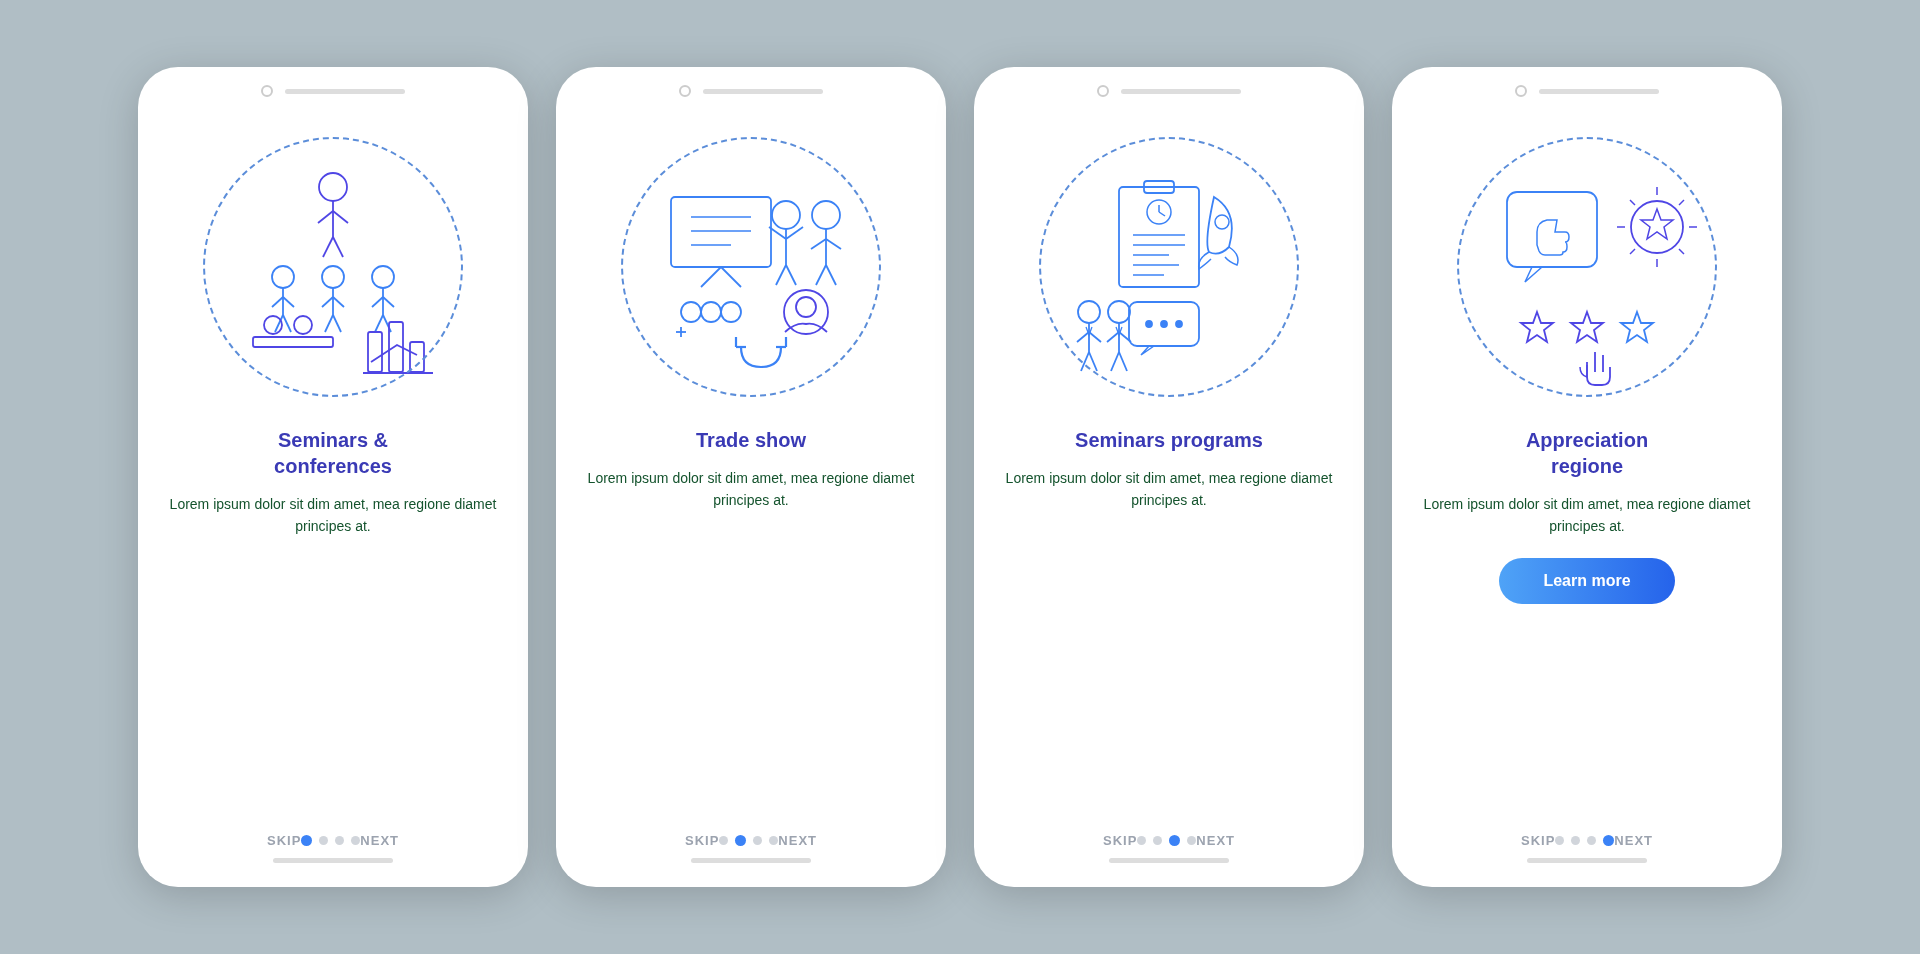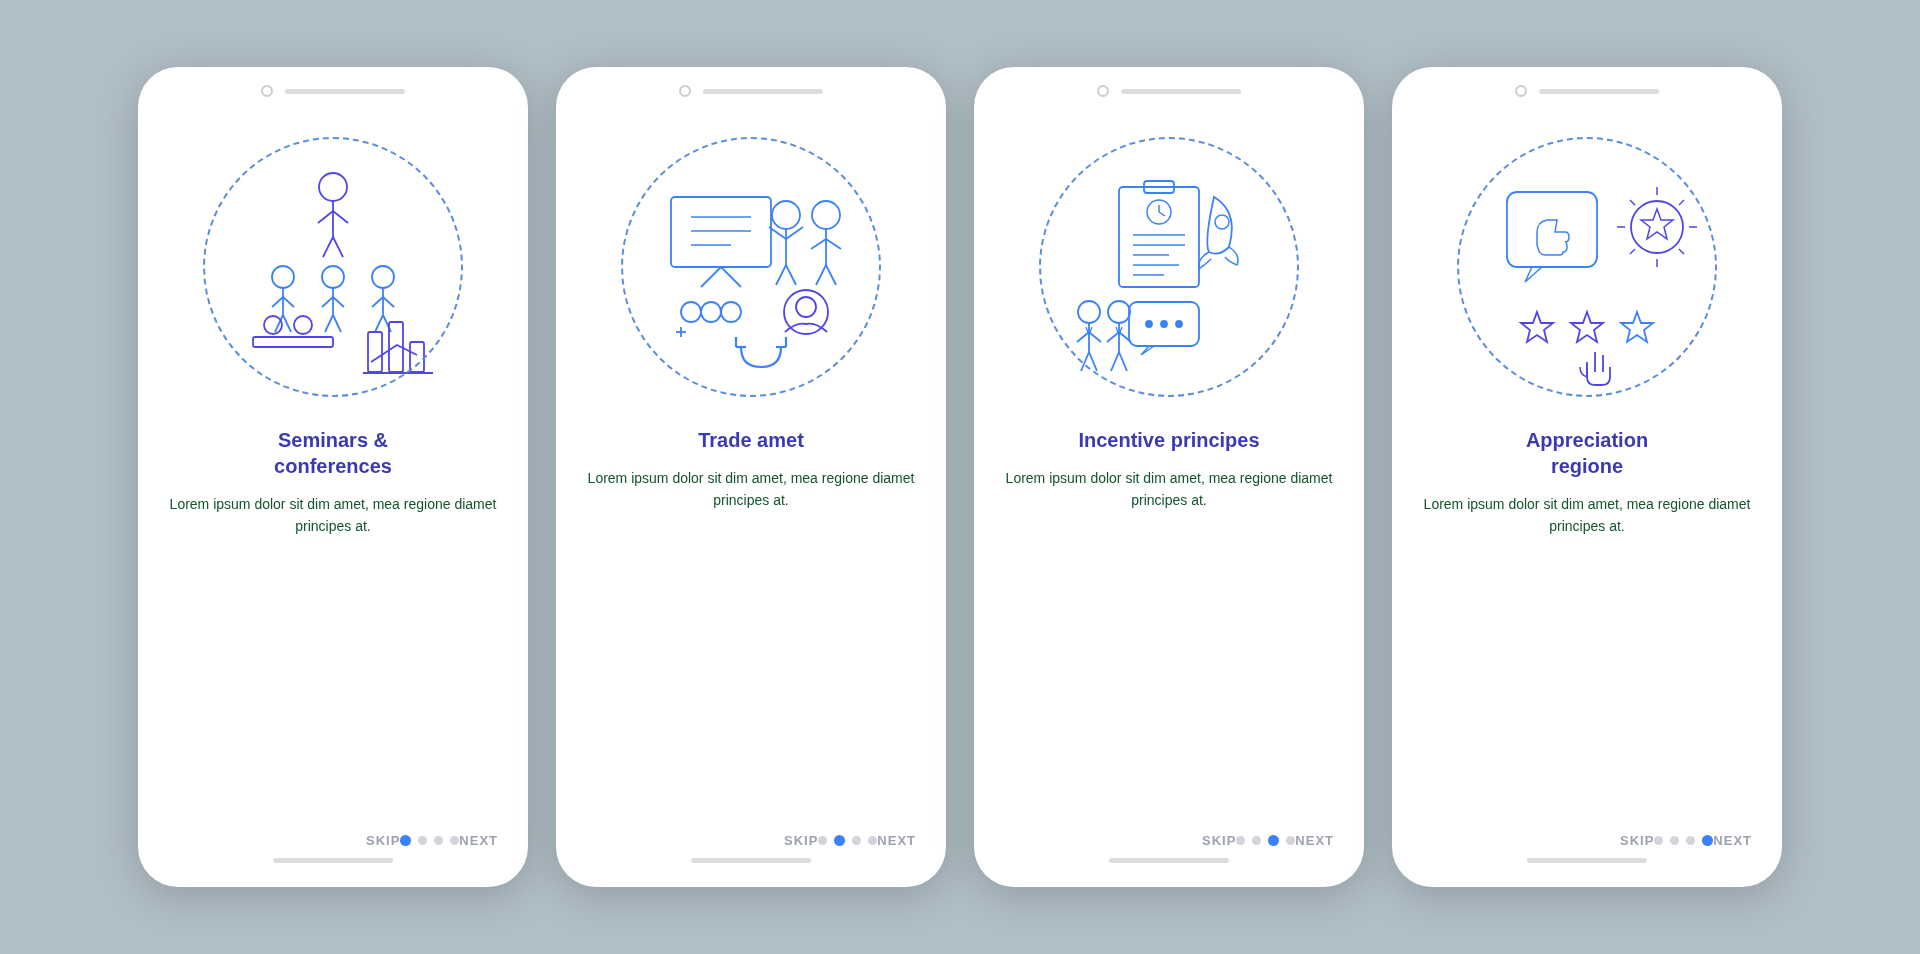--- a/index.html
+++ b/index.html
@@ -123,21 +123,21 @@
       width: 100%;
       padding: 0 24px 18px 24px;
       display: flex;
       flex-direction: column;
       gap: 0;
     }
 
     .nav-row {
       display: flex;
       align-items: center;
-      justify-content: flex-end;
+      justify-content: center;
       padding: 10px 6px;
     }
 
     .nav-skip, .nav-next {
       font-size: 13px;
       font-weight: 700;
       color: #9ca3af;
       letter-spacing: 1px;
       text-transform: uppercase;
     }
@@ -327,21 +327,21 @@
 
           <g class="icon-blue">
             <path d="M130,220 Q130,240 150,240 Q170,240 170,220" stroke="#3b82f6" stroke-width="2.2" fill="none"></path>
             <line x1="125" y1="220" x2="135" y2="220" stroke="#3b82f6" stroke-width="2.2"></line>
             <line x1="165" y1="220" x2="175" y2="220" stroke="#3b82f6" stroke-width="2.2"></line>
             <line x1="125" y1="220" x2="125" y2="210" stroke="#3b82f6" stroke-width="2.2"></line>
             <line x1="175" y1="220" x2="175" y2="210" stroke="#3b82f6" stroke-width="2.2"></line>
           </g>
         </svg>
       </div>
-      <div class="card-title">Trade amet</div>
+      <div class="card-title">Trade show</div>
       <div class="card-text">Lorem ipsum dolor sit dim amet, mea regione diamet principes at.</div>
     </div>
     <div class="phone-bottom">
       <div class="nav-row">
         <span class="nav-skip">SKIP</span>
         <div class="dots-row">
           <div class="dot"></div>
           <div class="dot active"></div>
           <div class="dot"></div>
           <div class="dot"></div>
@@ -408,21 +408,21 @@
             <circle cx="90" cy="185" r="11" stroke="#3b82f6" stroke-width="1.8" fill="none"></circle>
             <line x1="90" y1="196" x2="90" y2="225" stroke="#3b82f6" stroke-width="1.8"></line>
             <line x1="90" y1="205" x2="78" y2="215" stroke="#3b82f6" stroke-width="1.8"></line>
             <line x1="90" y1="205" x2="102" y2="215" stroke="#3b82f6" stroke-width="1.8"></line>
             <line x1="90" y1="225" x2="82" y2="244" stroke="#3b82f6" stroke-width="1.8"></line>
             <line x1="90" y1="225" x2="98" y2="244" stroke="#3b82f6" stroke-width="1.8"></line>
             <path d="M87,200 L90,208 L93,200" stroke="#3b82f6" stroke-width="1.3" fill="none"></path>
           </g>
         </svg>
       </div>
-      <div class="card-title">Incentive principes</div>
+      <div class="card-title">Seminars programs</div>
       <div class="card-text">Lorem ipsum dolor sit dim amet, mea regione diamet principes at.</div>
     </div>
     <div class="phone-bottom">
       <div class="nav-row">
         <span class="nav-skip">SKIP</span>
         <div class="dots-row">
           <div class="dot"></div>
           <div class="dot"></div>
           <div class="dot active"></div>
           <div class="dot"></div>
@@ -478,20 +478,21 @@
             <path d="M140,235 L140,250 Q140,258 148,258 L155,258 Q163,258 163,250 L163,240" stroke="#4f46e5" stroke-width="1.8" fill="none"></path>
             <line x1="148" y1="225" x2="148" y2="245" stroke="#4f46e5" stroke-width="1.8"></line>
             <line x1="156" y1="228" x2="156" y2="245" stroke="#4f46e5" stroke-width="1.8"></line>
             <path d="M133,240 Q133,248 140,250 L140,238" stroke="#4f46e5" stroke-width="1.5" fill="none"></path>
           </g>
         </svg>
       </div>
       <div class="card-title" style="white-space: pre-line;">Appreciation
 regione</div>
       <div class="card-text">Lorem ipsum dolor sit dim amet, mea regione diamet principes at.</div>
+      <button class="learn-more-btn">Learn more</button>
     </div>
     <div class="phone-bottom">
       <div class="nav-row">
         <span class="nav-skip">SKIP</span>
         <div class="dots-row">
           <div class="dot"></div>
           <div class="dot"></div>
           <div class="dot"></div>
           <div class="dot active"></div>
         </div>

